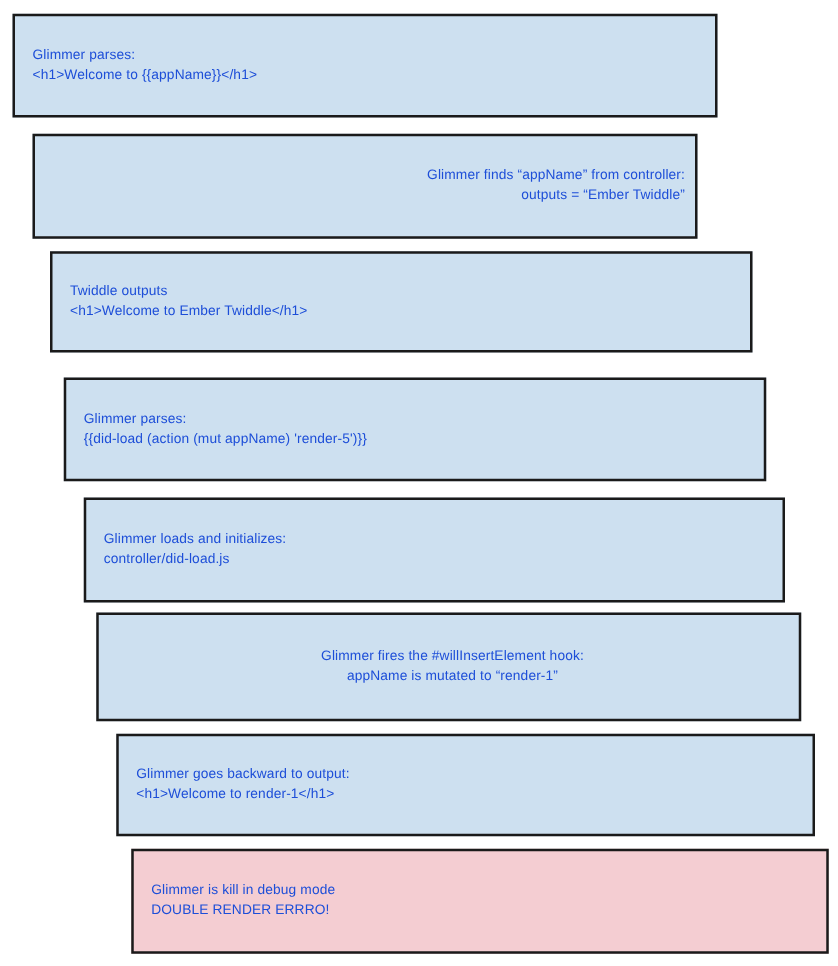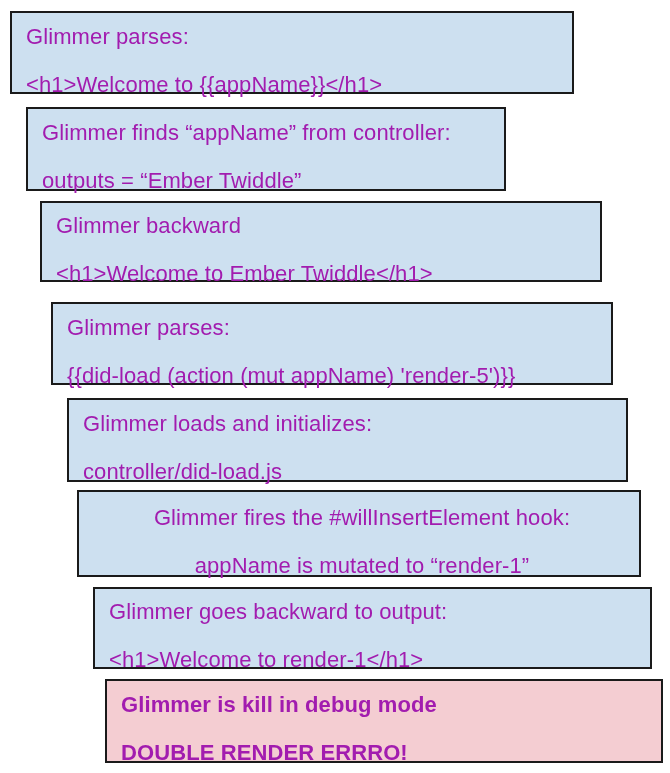--- a/index.html
+++ b/index.html
@@ -26,45 +26,43 @@
     border: 2px solid #1a1a1a;
     background: #cde0f0;
     display: flex;
     flex-direction: column;
     justify-content: center;
     padding-left: 14px;
     padding-right: 8px;
   }
   .step-box.error {
     background: #f4cdd2;
-    font-weight: bold;
   }
   .step-line {
-    font-size: 22px;
+    font-size: 11px;
     line-height: 1.45;
-    color: #a21caf;
+    color: #1d4ed8;
     white-space: pre;
     letter-spacing: 0.1px;
-    margin-top: 16px;
   }
 </style>
 </head>
 <body>
 
 <div id="diagram">
     <div class="step-box" style="left: 10px; top: 11px; width: 564px; height: 83px;">
       <div class="step-line">Glimmer parses:</div>
       <div class="step-line">&lt;h1&gt;Welcome to {{appName}}&lt;/h1&gt;</div>
     </div>
-    <div class="step-box" style="left: 26px; top: 107px; width: 480px; height: 84px;">
+    <div class="step-box" style="left: 26px; top: 107px; width: 532px; height: 84px; text-align: right;">
       <div class="step-line">Glimmer finds “appName” from controller:</div>
       <div class="step-line">outputs = “Ember Twiddle”</div>
     </div>
     <div class="step-box" style="left: 40px; top: 201px; width: 562px; height: 81px;">
-      <div class="step-line">Glimmer backward</div>
+      <div class="step-line">Twiddle outputs</div>
       <div class="step-line">&lt;h1&gt;Welcome to Ember Twiddle&lt;/h1&gt;</div>
     </div>
     <div class="step-box" style="left: 51px; top: 302px; width: 562px; height: 83px;">
       <div class="step-line">Glimmer parses:</div>
       <div class="step-line">{{did-load (action (mut appName) 'render-5')}}</div>
     </div>
     <div class="step-box" style="left: 67px; top: 398px; width: 561px; height: 84px;">
       <div class="step-line">Glimmer loads and initializes:</div>
       <div class="step-line">controller/did-load.js</div>
     </div>

